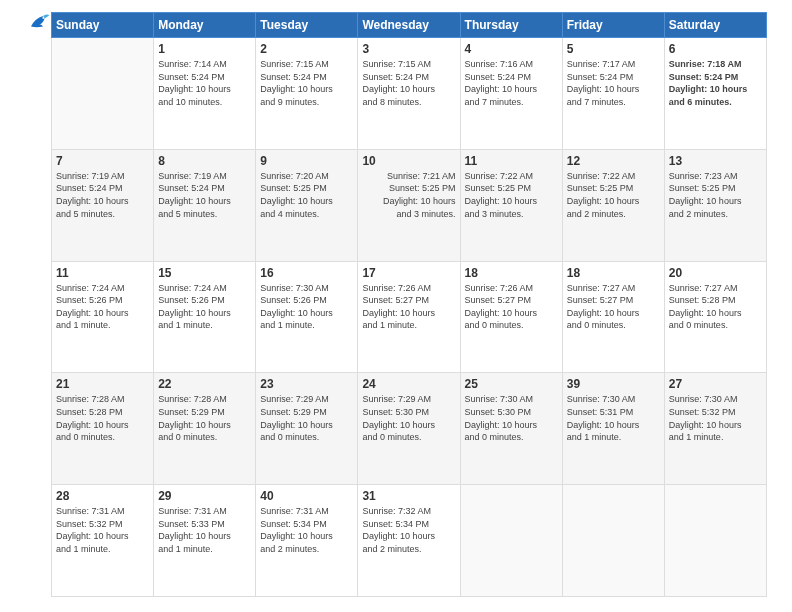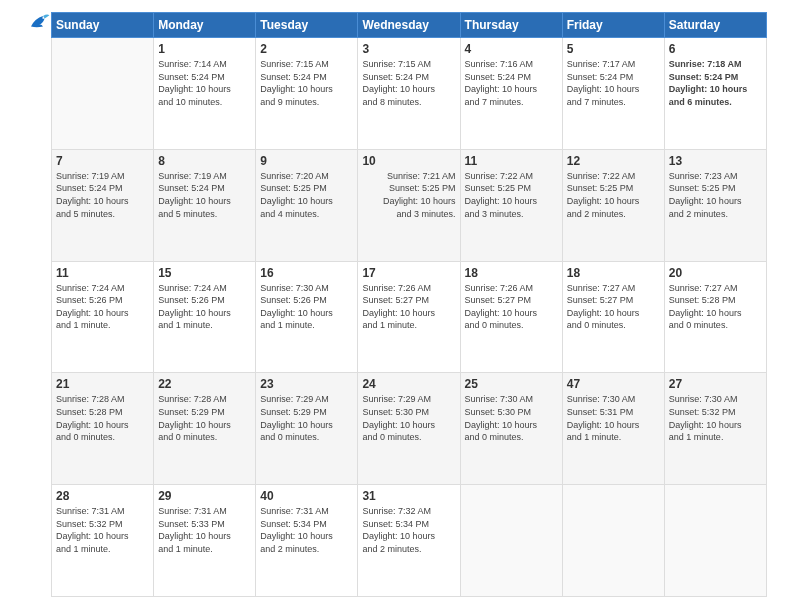--- a/index.html
+++ b/index.html
@@ -322,21 +322,21 @@
 and 0 minutes.</div>
           </td>
           <td>
             <span class="day-number">25</span>
             <div class="day-info" style="white-space: pre-line;">Sunrise: 7:30 AM
 Sunset: 5:30 PM
 Daylight: 10 hours
 and 0 minutes.</div>
           </td>
           <td>
-            <span class="day-number">47</span>
+            <span class="day-number">39</span>
             <div class="day-info" style="white-space: pre-line;">Sunrise: 7:30 AM
 Sunset: 5:31 PM
 Daylight: 10 hours
 and 1 minute.</div>
           </td>
           <td>
             <span class="day-number">27</span>
             <div class="day-info" style="white-space: pre-line;">Sunrise: 7:30 AM
 Sunset: 5:32 PM
 Daylight: 10 hours

